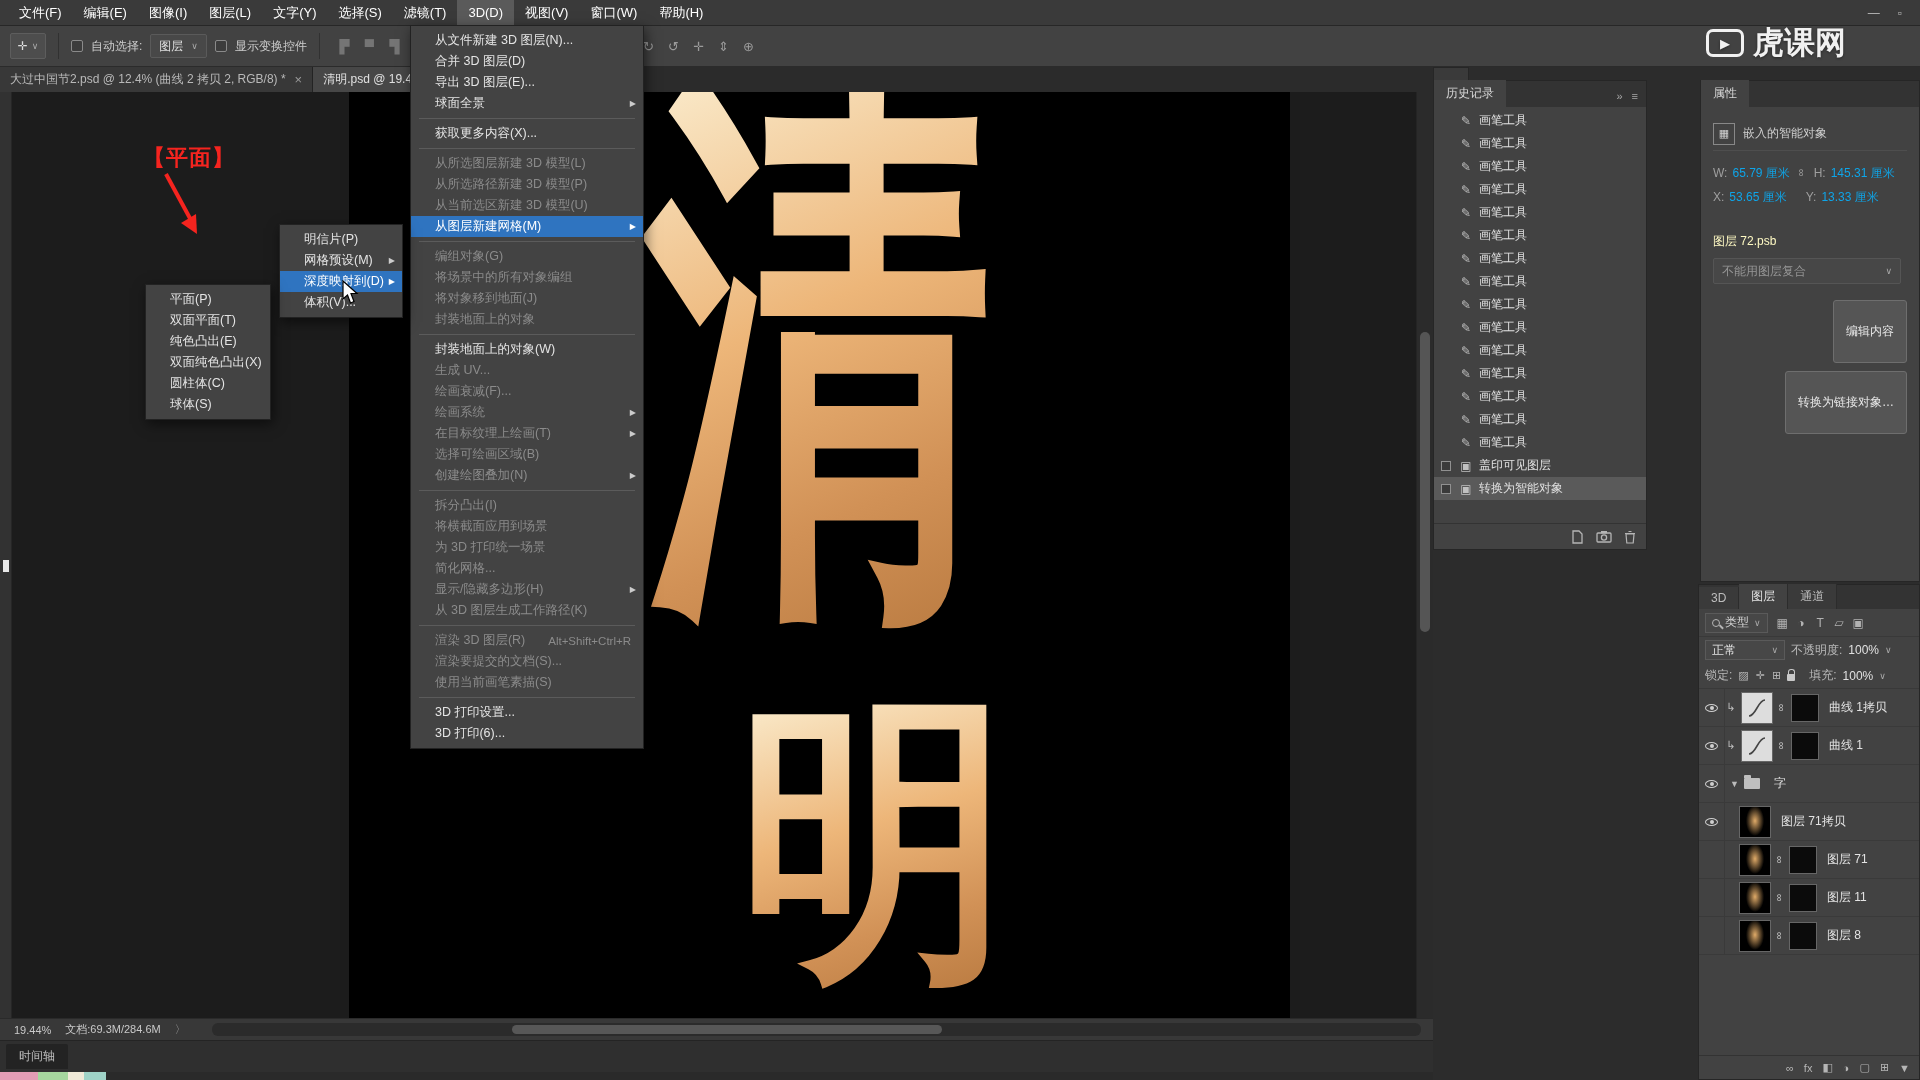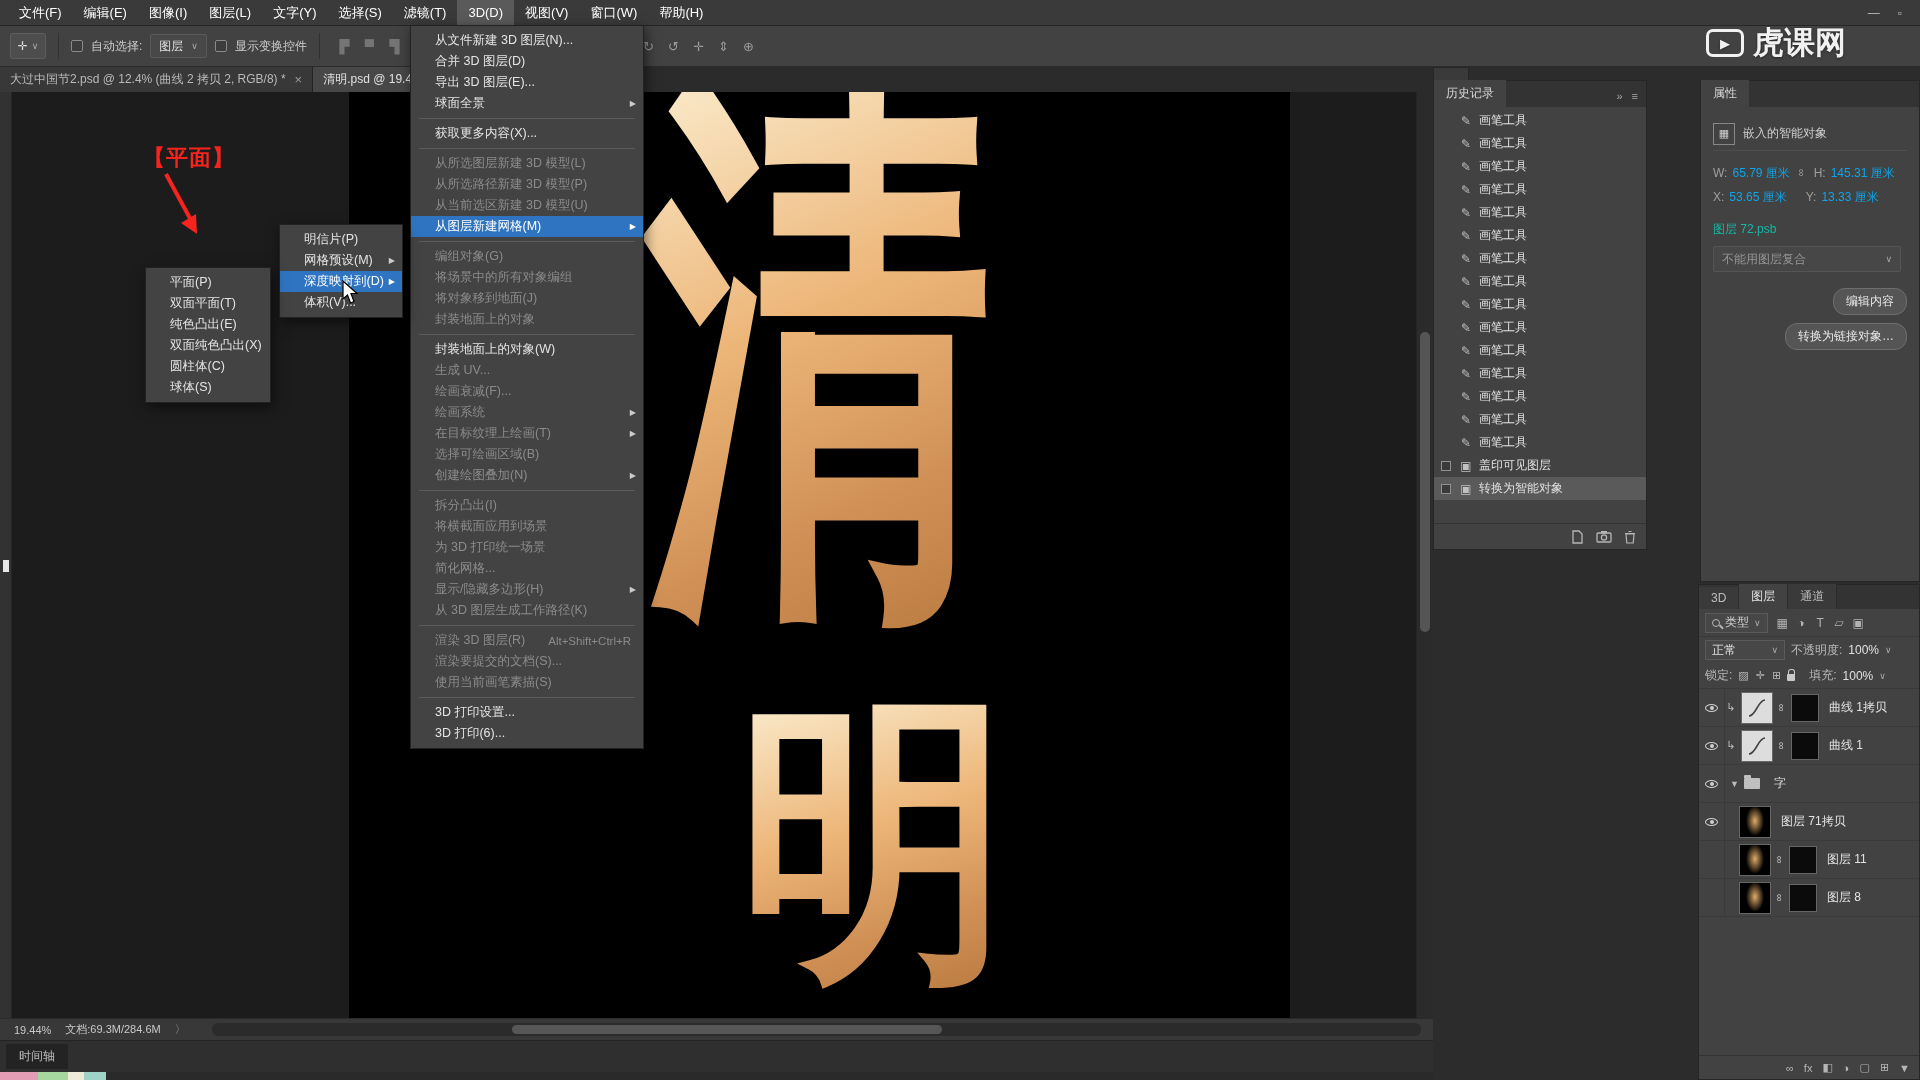--- a/index.html
+++ b/index.html
@@ -84,25 +84,25 @@
 
 
 .props{left:267px;top:13px;width:220px;height:502px;font-size:12px}
 .props-body{padding:10px 12px;color:#cfcfcf}
 .so-row{display:flex;align-items:center;gap:8px;height:34px;border-bottom:1px solid #4e4e4e;margin-bottom:10px}
 .so-icon{width:22px;height:22px;border:1px solid #888;color:#cfcfcf;font-size:11px;display:flex;align-items:center;justify-content:center;flex:none}
 .dim-row{display:flex;align-items:center;gap:5px;height:24px}
 .dim-label{color:#9f9f9f}
 .dim-val{color:#0ea5e9}
 .chain{display:inline-block;transform:rotate(90deg);color:#9f9f9f;margin:0 3px;font-size:11px}
-.psb-name{margin:12px 0 8px;color:#14b8a6}
+.psb-name{margin:24px 0 8px;color:#fef9c3}
 .disabled-drop{width:188px;height:24px;border:1px solid #555;background:#474747;color:#969696;
   display:flex;align-items:center;justify-content:space-between;padding:12px 8px;border-radius:2px;margin-bottom:16px}
-.pbtn{display:block;margin:8px 0 0 auto;background:#555;border:1px solid #6e6e6e;border-radius:12px;
-  color:#e8e8e8;font-size:12px;padding:4px 12px;width:max-content}
+.pbtn{display:block;margin:8px 0 0 auto;background:#555;border:1px solid #6e6e6e;border-radius:3px;
+  color:#e8e8e8;font-size:12px;padding:22px 12px;width:max-content}
 
 
 .layers{left:265px;top:517px;width:222px;height:496px;background:#424242;border:1px solid #262626;
   display:flex;flex-direction:column;font-size:12px;position:absolute}
 .ltabs{height:24px;background:#333;display:flex;align-items:flex-end;flex:none}
 .ltab{padding:4px 12px;background:#3a3a3a;color:#bdbdbd;border-right:1px solid #2c2c2c}
 .ltab.active{background:#424242;color:#e2e2e2}
 .lfilter{height:28px;display:flex;align-items:center;gap:5px;padding:0 6px;border-bottom:1px solid #393939;flex:none}
 .kind-drop{height:20px;border:1px solid #5a5a5a;background:#474747;display:flex;align-items:center;gap:5px;padding:0 6px;color:#d5d5d5}
 .mag{width:8px;height:8px;border:1.5px solid #b5b5b5;border-radius:50%;position:relative;display:inline-block;flex:none}
@@ -133,21 +133,21 @@
 .link8{color:#c5c5c5;font-size:11px;transform:rotate(90deg);width:10px;flex:none;text-align:center}
 .lname{margin-left:6px;color:#e3e3e3;white-space:nowrap}
 .lbottom{position:absolute;left:0;right:0;bottom:0;height:24px;background:#424242;border-top:1px solid #333;
   display:flex;align-items:center;justify-content:flex-end;gap:10px;padding:0 9px;color:#b5b5b5;font-size:11px}
 
 
 .popup{position:absolute;background:#434343;border:1px solid #222;box-shadow:2px 4px 12px rgba(0,0,0,.55);
   z-index:300;padding:4px 0;font-size:12.5px}
 .menu-3d{left:410px;top:25px;width:234px}
 .menu-mesh{left:279px;top:224px;width:124px}
-.menu-depth{left:145px;top:267px;width:126px}
+.menu-depth{left:145px;top:284px;width:126px}
 .menu-item{display:flex;align-items:center;height:21px;padding:0 12px 0 24px;color:#e4e4e4;position:relative;white-space:nowrap}
 .menu-item .mi-shortcut{margin-left:auto;padding-left:16px;color:#cfcfcf;font-size:11.5px}
 .menu-item .mi-arrow{position:absolute;right:7px;font-size:8px;color:#ccc}
 .menu-item.disabled{color:#8b8b8b}
 .menu-item.disabled .mi-shortcut{color:#8b8b8b}
 .menu-item.highlight{background:#2f74c0;color:#fff}
 .menu-item.highlight .mi-arrow{color:#fff}
 .menu-item.sep{height:1px;background:#5b5b5b;margin:4px 8px;padding:0}
 
 
@@ -612,20 +612,32 @@
           <div class="layer-row">
             <span class="eyebox">
               
             </span>
             <span class="indent-pad"></span>
 
             <span class="thumb art"></span>
 
             <span class="link8">∞</span>
             <span class="thumb mask"></span>
+            <span class="lname">图层 71</span>
+          </div>
+          <div class="layer-row">
+            <span class="eyebox">
+              
+            </span>
+            <span class="indent-pad"></span>
+
+            <span class="thumb art"></span>
+
+            <span class="link8">∞</span>
+            <span class="thumb mask"></span>
             <span class="lname">图层 11</span>
           </div>
           <div class="layer-row">
             <span class="eyebox">
               
             </span>
             <span class="indent-pad"></span>
 
             <span class="thumb art"></span>
 

